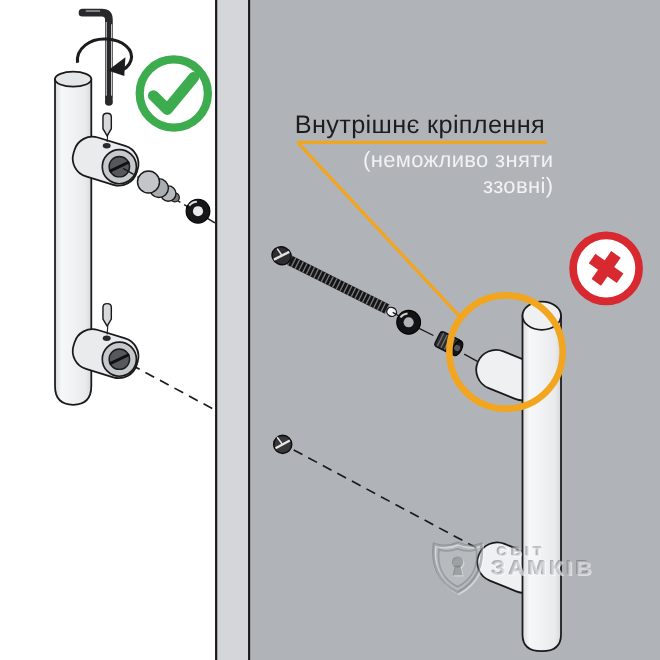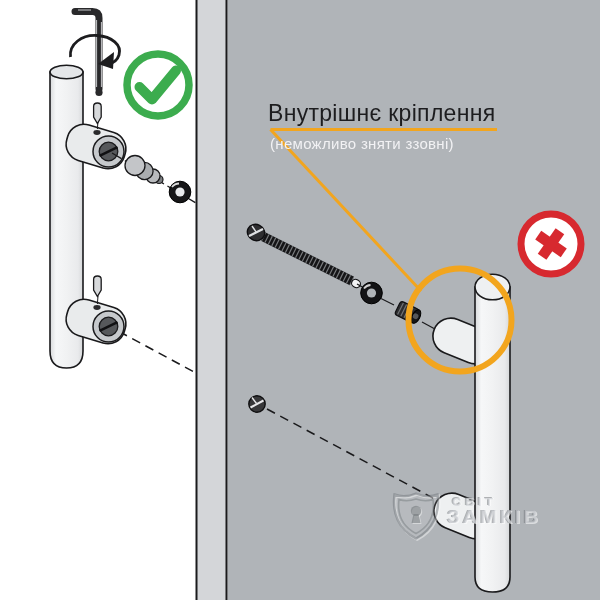--- a/index.html
+++ b/index.html
@@ -16,22 +16,22 @@
   .accent{stroke:var(--accent-orange);}
   .green{stroke:var(--success-green);}
   .red{stroke:var(--error-red);}
   .panel-fill{fill:var(--door-panel);}
   .edge-fill{fill:var(--door-edge);}
   .title{
     position:absolute;left:268px;top:100px;white-space:nowrap;
     font-size:23px;color:var(--title-text);letter-spacing:.3px;
   }
   .subtitle{
-    position:absolute;left:270px;top:135px;width:233px;text-align:left;
-    font-size:15px;color:var(--subtitle-text);letter-spacing:.3px;
+    position:absolute;left:270px;top:135px;width:233px;text-align:right;
+    font-size:20px;color:var(--subtitle-text);letter-spacing:.3px;
   }
   .wm{
     position:absolute;font-weight:bold;white-space:nowrap;
     color:rgba(200,204,208,.60);
     text-shadow:1px 1px 0 rgba(255,255,255,.55), -1px -1px 0 rgba(92,96,100,.45);
   }
   .wm-top{left:452px;top:494px;font-size:13px;letter-spacing:3.5px;transform:scaleY(.9);}
   .wm-bottom{left:447px;top:506px;font-size:20px;letter-spacing:3px;transform:scaleY(.92);}
 </style>
 </head>

